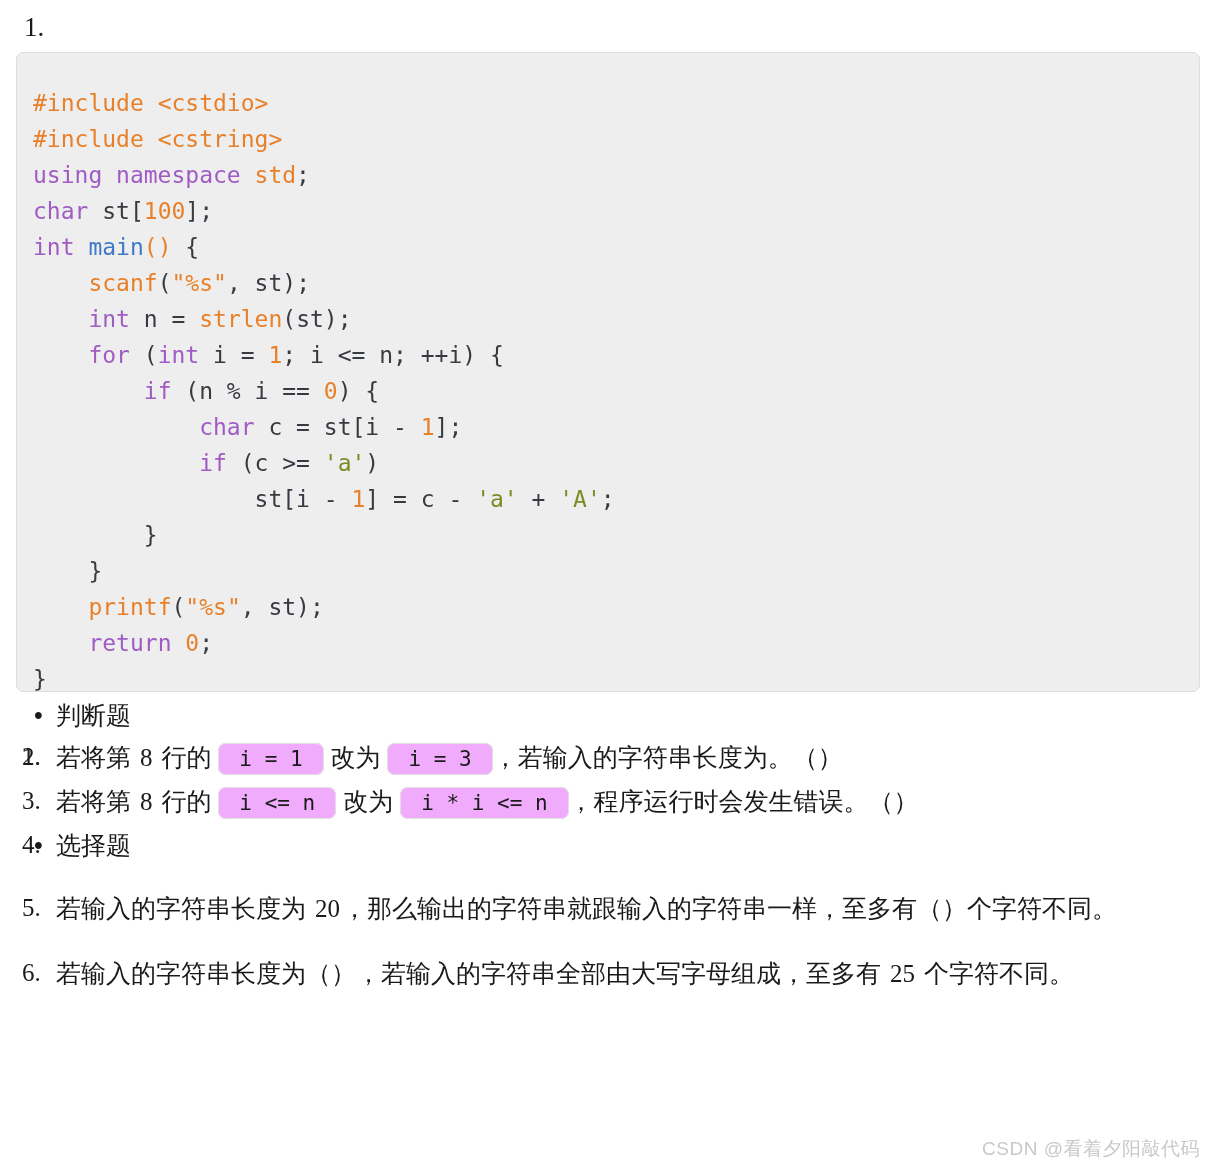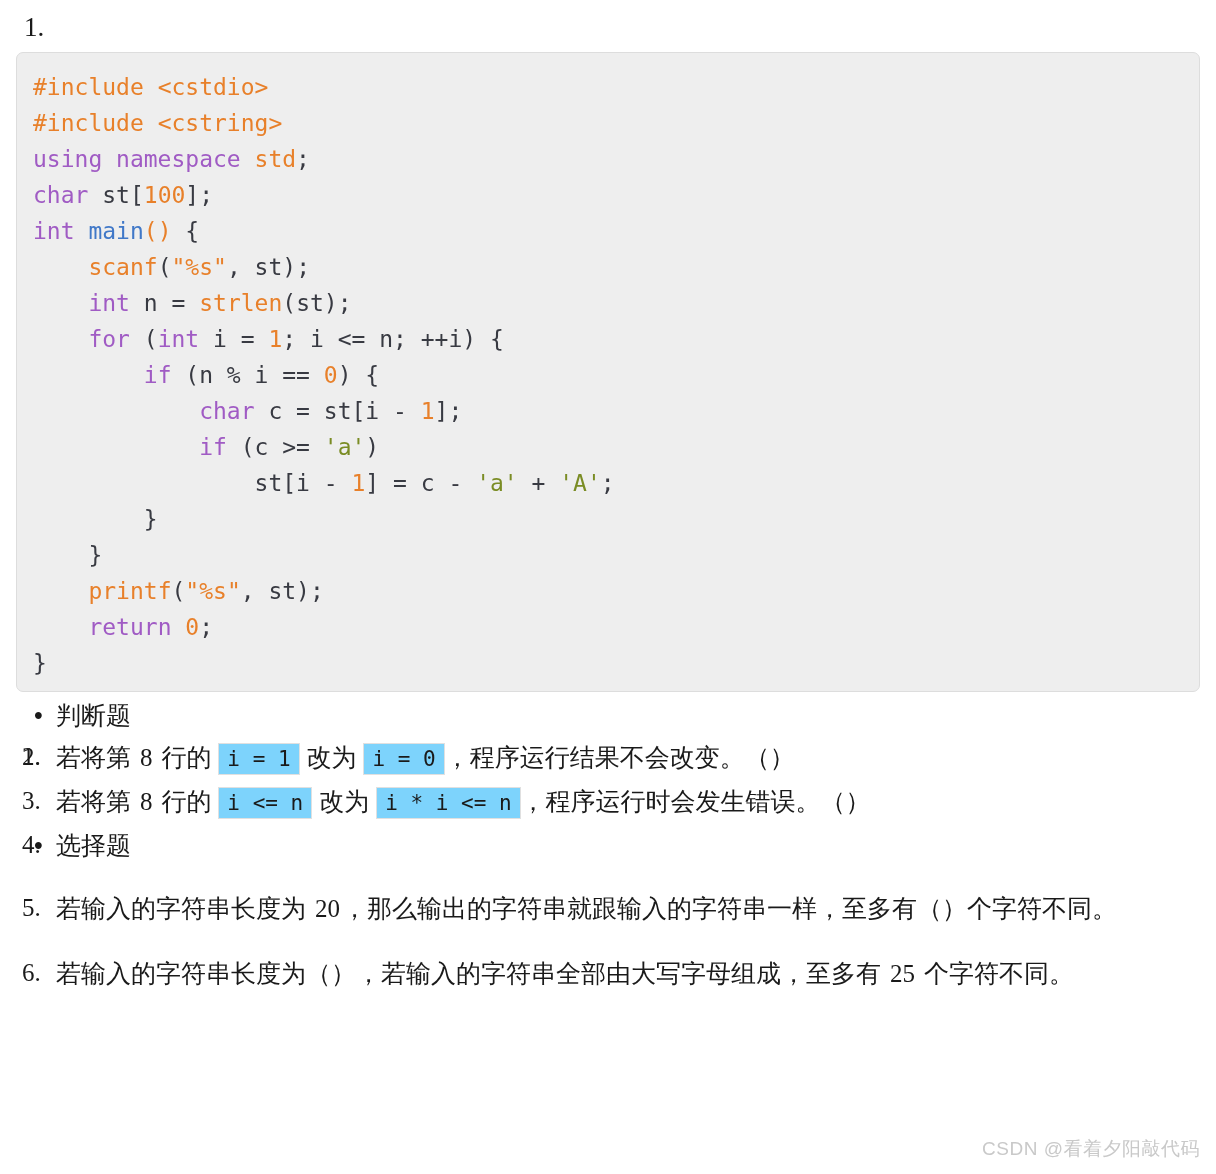--- a/index.html
+++ b/index.html
@@ -37,21 +37,21 @@
   .code-block {
     position: absolute;
     left: 16px;
     top: 52px;
     width: 1184px;
     height: 640px;
     box-sizing: border-box;
     background: #eeeeee;
     border: 1px solid #dddddd;
     border-radius: 7px;
-    padding: 16px 14px 18px 16px;
+    padding: 32px 14px 18px 16px;
     overflow: hidden;
   }
   .code-block pre {
     margin: 0;
     font-family: "DejaVu Sans Mono", "Liberation Mono", monospace;
     font-size: 23px;
     line-height: 36px;
     color: #383a42;
     white-space: pre;
     tab-size: 4;
@@ -125,24 +125,24 @@
 
   .mathnum {
     font-family: "Liberation Serif", "DejaVu Serif", serif;
     font-size: 25px;
     padding: 0 2px;
   }
 
   code.inline {
     font-family: "DejaVu Sans Mono", "Liberation Mono", monospace;
     font-size: 21px;
-    background: #7dd3fc;
+    background: #f0abfc;
     border: 1px solid #e0e0e0;
-    border-radius: 0;
-    padding: 3px 8px;
+    border-radius: 8px;
+    padding: 3px 20px;
     color: #1a1a1a;
     white-space: pre;
   }
   .spacer-md { height: 20px; }
 
   .watermark {
     position: absolute;
     right: 16px;
     bottom: 12px;
     font-size: 19px;
@@ -184,21 +184,21 @@
       <span class="dot">•</span>
       <span>判断题</span>
     </div>
 
     <div class="num-line">
       <span class="num">1.</span>
     </div>
 
     <div class="num-line">
       <span class="num">2.</span>
-      <span>若将第 </span><span class="mathnum">8</span><span> 行的 </span><code class="inline">i = 1</code><span> 改为 </span><code class="inline">i = 0</code><span>，程序运行结果不会改变。（）</span>
+      <span>若将第 </span><span class="mathnum">8</span><span> 行的 </span><code class="inline">i = 1</code><span> 改为 </span><code class="inline">i = 3</code><span>，若输入的字符串长度为。（）</span>
     </div>
 
     <div class="num-line">
       <span class="num">3.</span>
       <span>若将第 </span><span class="mathnum">8</span><span> 行的 </span><code class="inline">i &lt;= n</code><span> 改为 </span><code class="inline">i * i &lt;= n</code><span>，程序运行时会发生错误。（）</span>
     </div>
 
     <div class="num-line">
       <span class="num">4.</span>
     </div>

